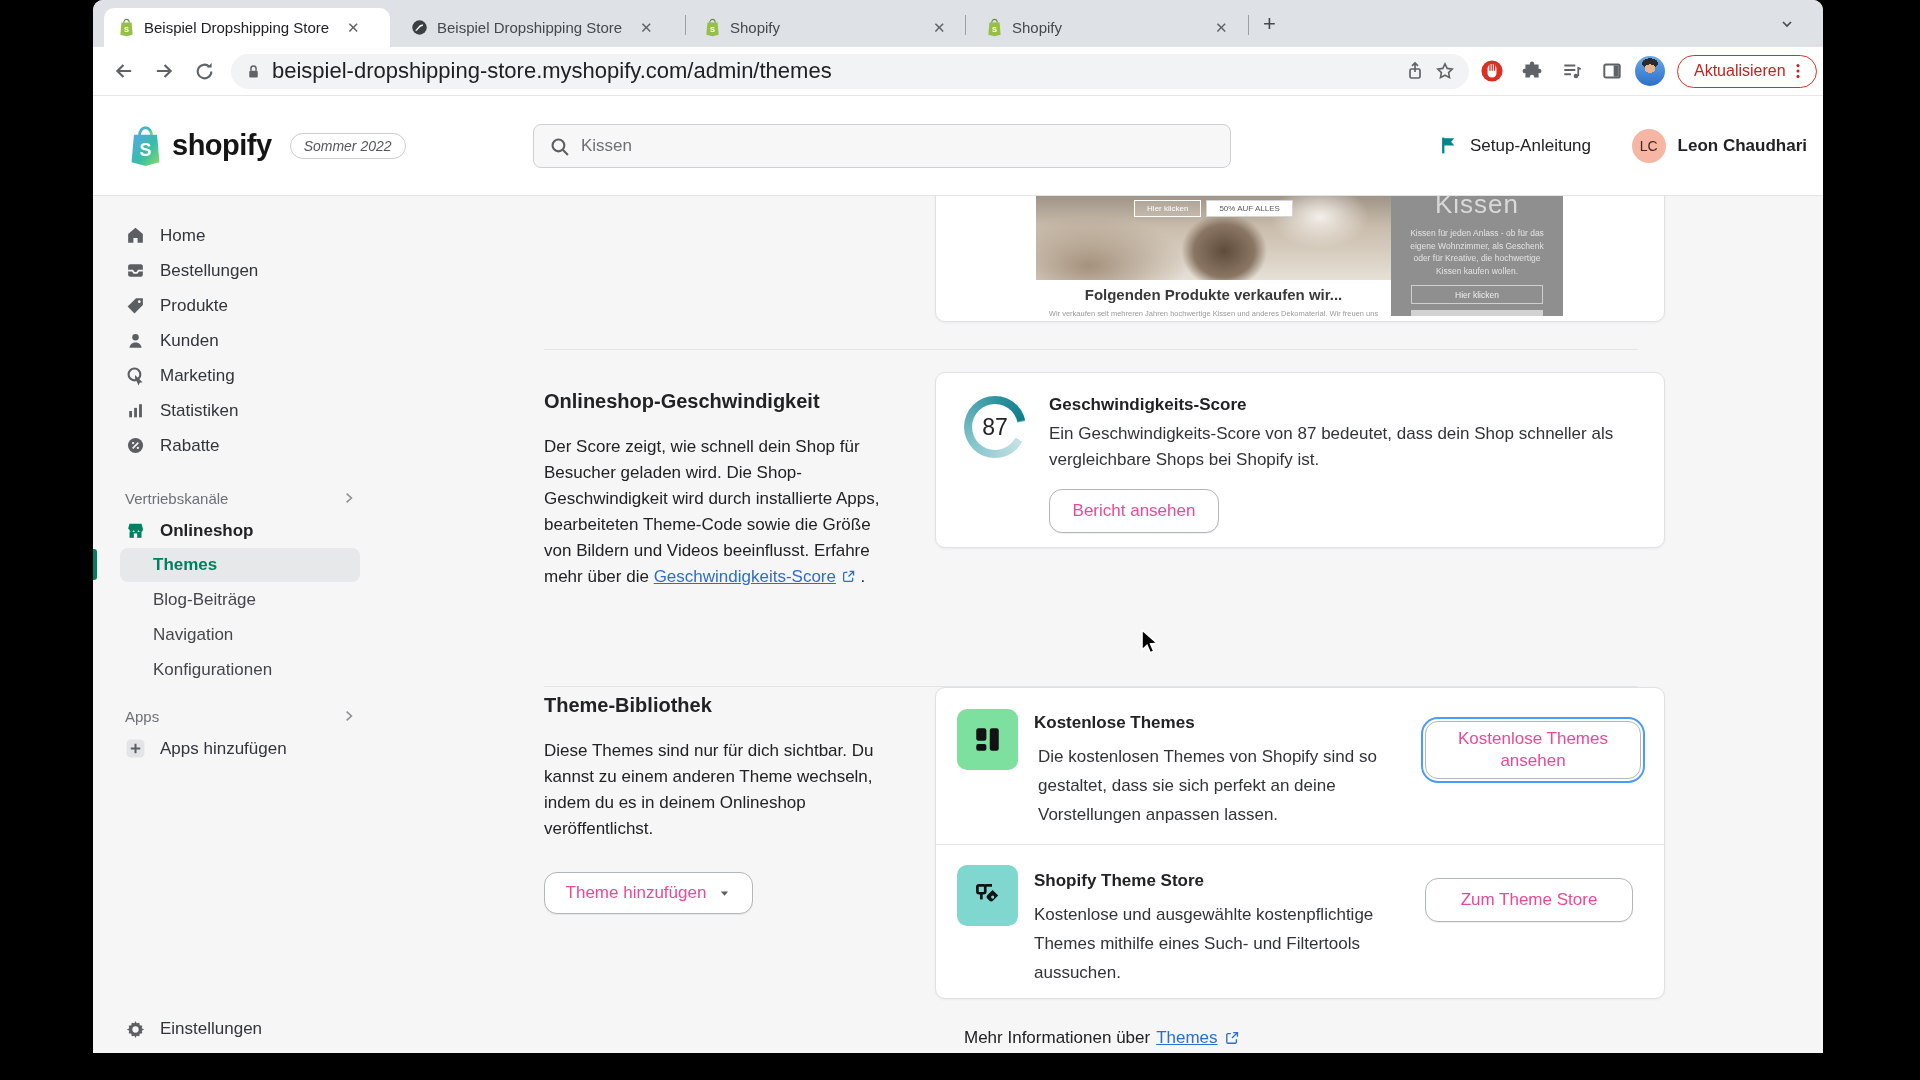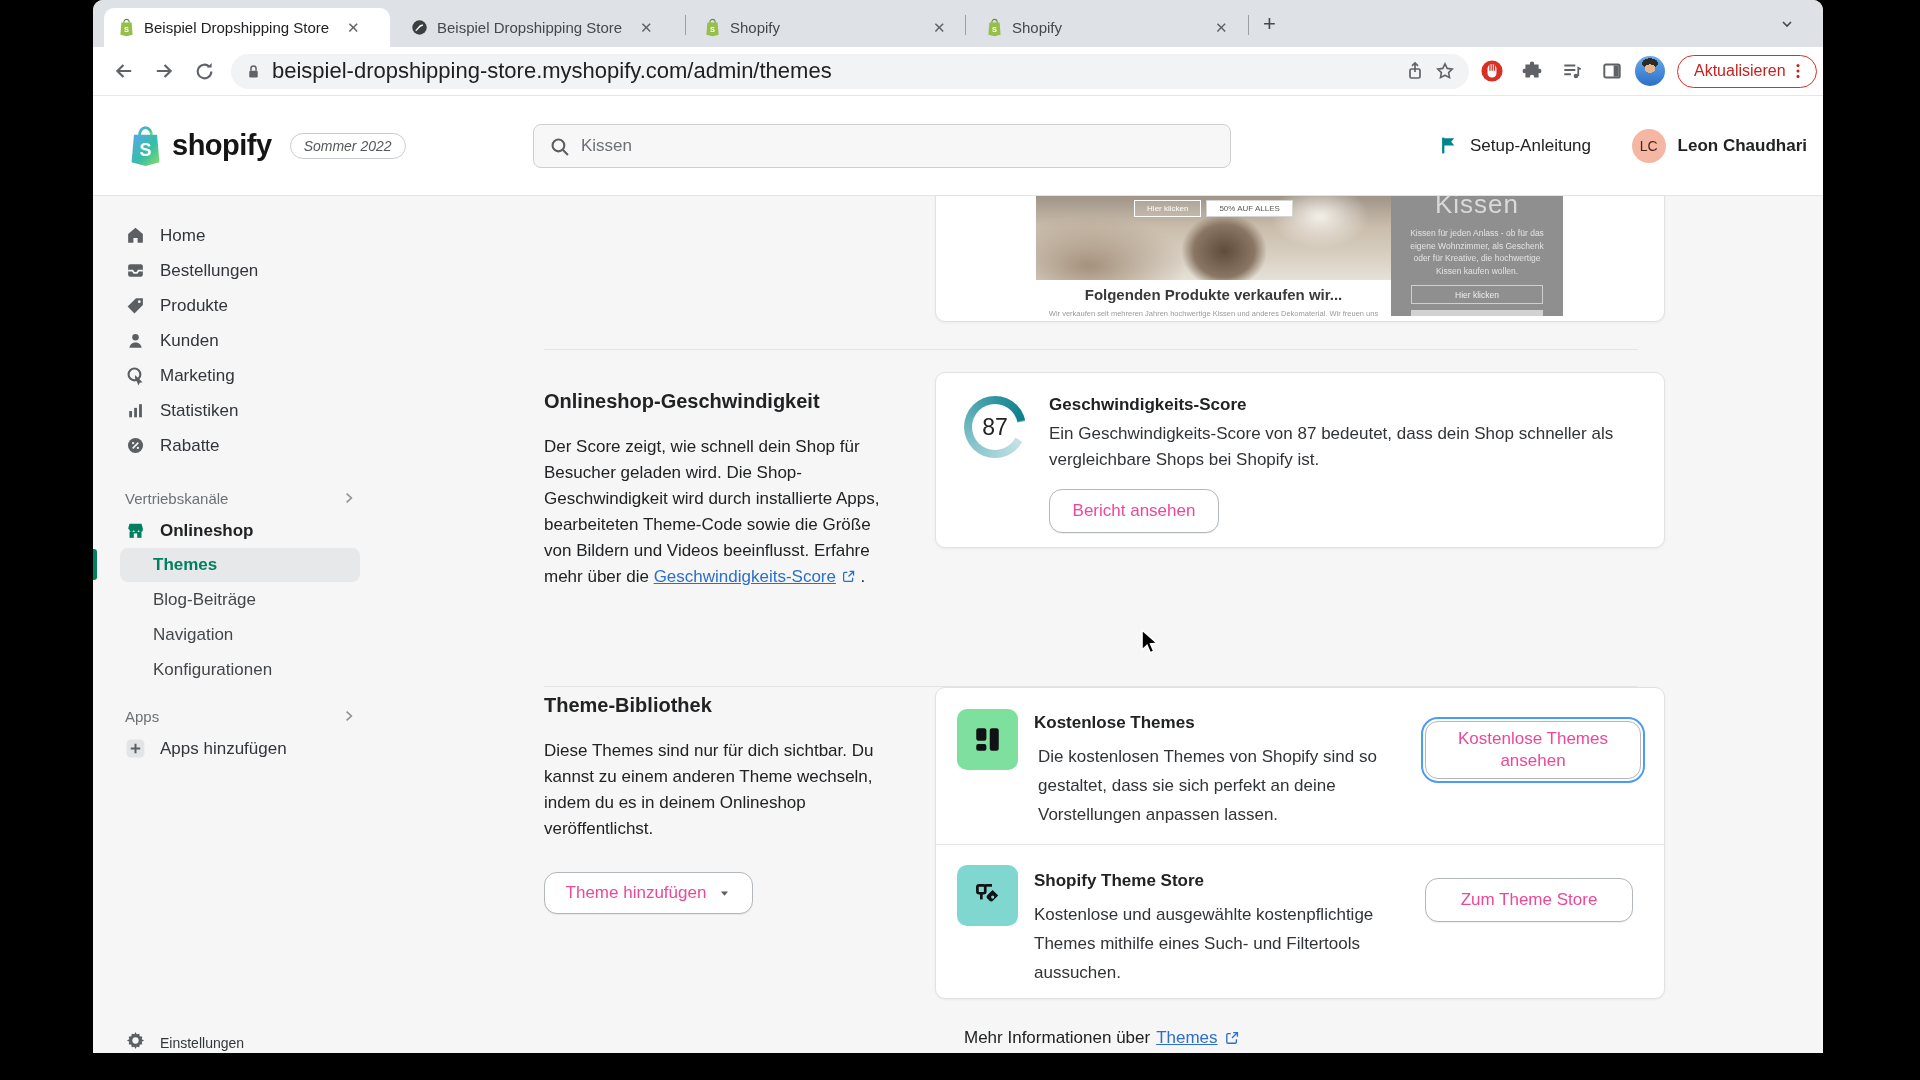--- a/index.html
+++ b/index.html
@@ -44,21 +44,21 @@
   .username { font-size:17px; font-weight:600; color:#202223; }
 
   
   .page { position:absolute; top:196px; left:0; right:0; bottom:0; background:#f6f6f7; }
   .sidebar { position:absolute; left:0; top:0; bottom:0; width:280px; }
   .navitem { display:flex; align-items:center; gap:14px; height:35px; padding:0 14px 0 32px; font-size:17px; font-weight:500; color:#32363a; }
   .navhead { display:flex; align-items:center; justify-content:space-between; height:30px; padding:0 16px 0 32px; font-size:15px; color:#6d7175; font-weight:500; }
   .subitem { display:flex; align-items:center; height:35px; padding-left:60px; font-size:17px; color:#44474a; }
   .sel-pill { margin:0 13px 0 27px; height:34px; background:#e7e8ea; border-radius:8px; display:flex; align-items:center; padding-left:33px; font-size:17px; font-weight:600; color:#008060; }
   .active-bar { position:absolute; left:0; top:353px; width:4px; height:31px; background:#008060; border-radius:0 3px 3px 0; }
-  .settingsrow { position:absolute; bottom:2px; left:0; right:0; height:44px; display:flex; align-items:flex-end; gap:14px; padding:0 32px; font-size:14px; font-weight:500; color:#32363a; }
+  .settingsrow { position:absolute; bottom:2px; left:0; right:0; height:44px; display:flex; align-items:center; gap:14px; padding:0 32px; font-size:17px; font-weight:500; color:#32363a; }
   .icon20 { width:21px; height:21px; flex:none; }
 
   
   .main { position:absolute; left:280px; top:0; right:0; bottom:0; overflow:hidden; }
   .card { position:absolute; background:#fff; border:1px solid #dfe1e4; border-radius:10px; box-shadow:0 1px 3px rgba(0,0,0,.05); }
   .hdivider { position:absolute; left:171px; width:1094px; height:1px; background:#e4e5e7; }
   .sectitle { position:absolute; left:171px; width:340px; font-size:20px; font-weight:600; color:#202223; }
   .secdesc { position:absolute; left:171px; width:340px; font-size:17px; line-height:26px; color:#202223; }
   a.blue, .blue { color:#2c6ecb; text-decoration:underline; }
 

